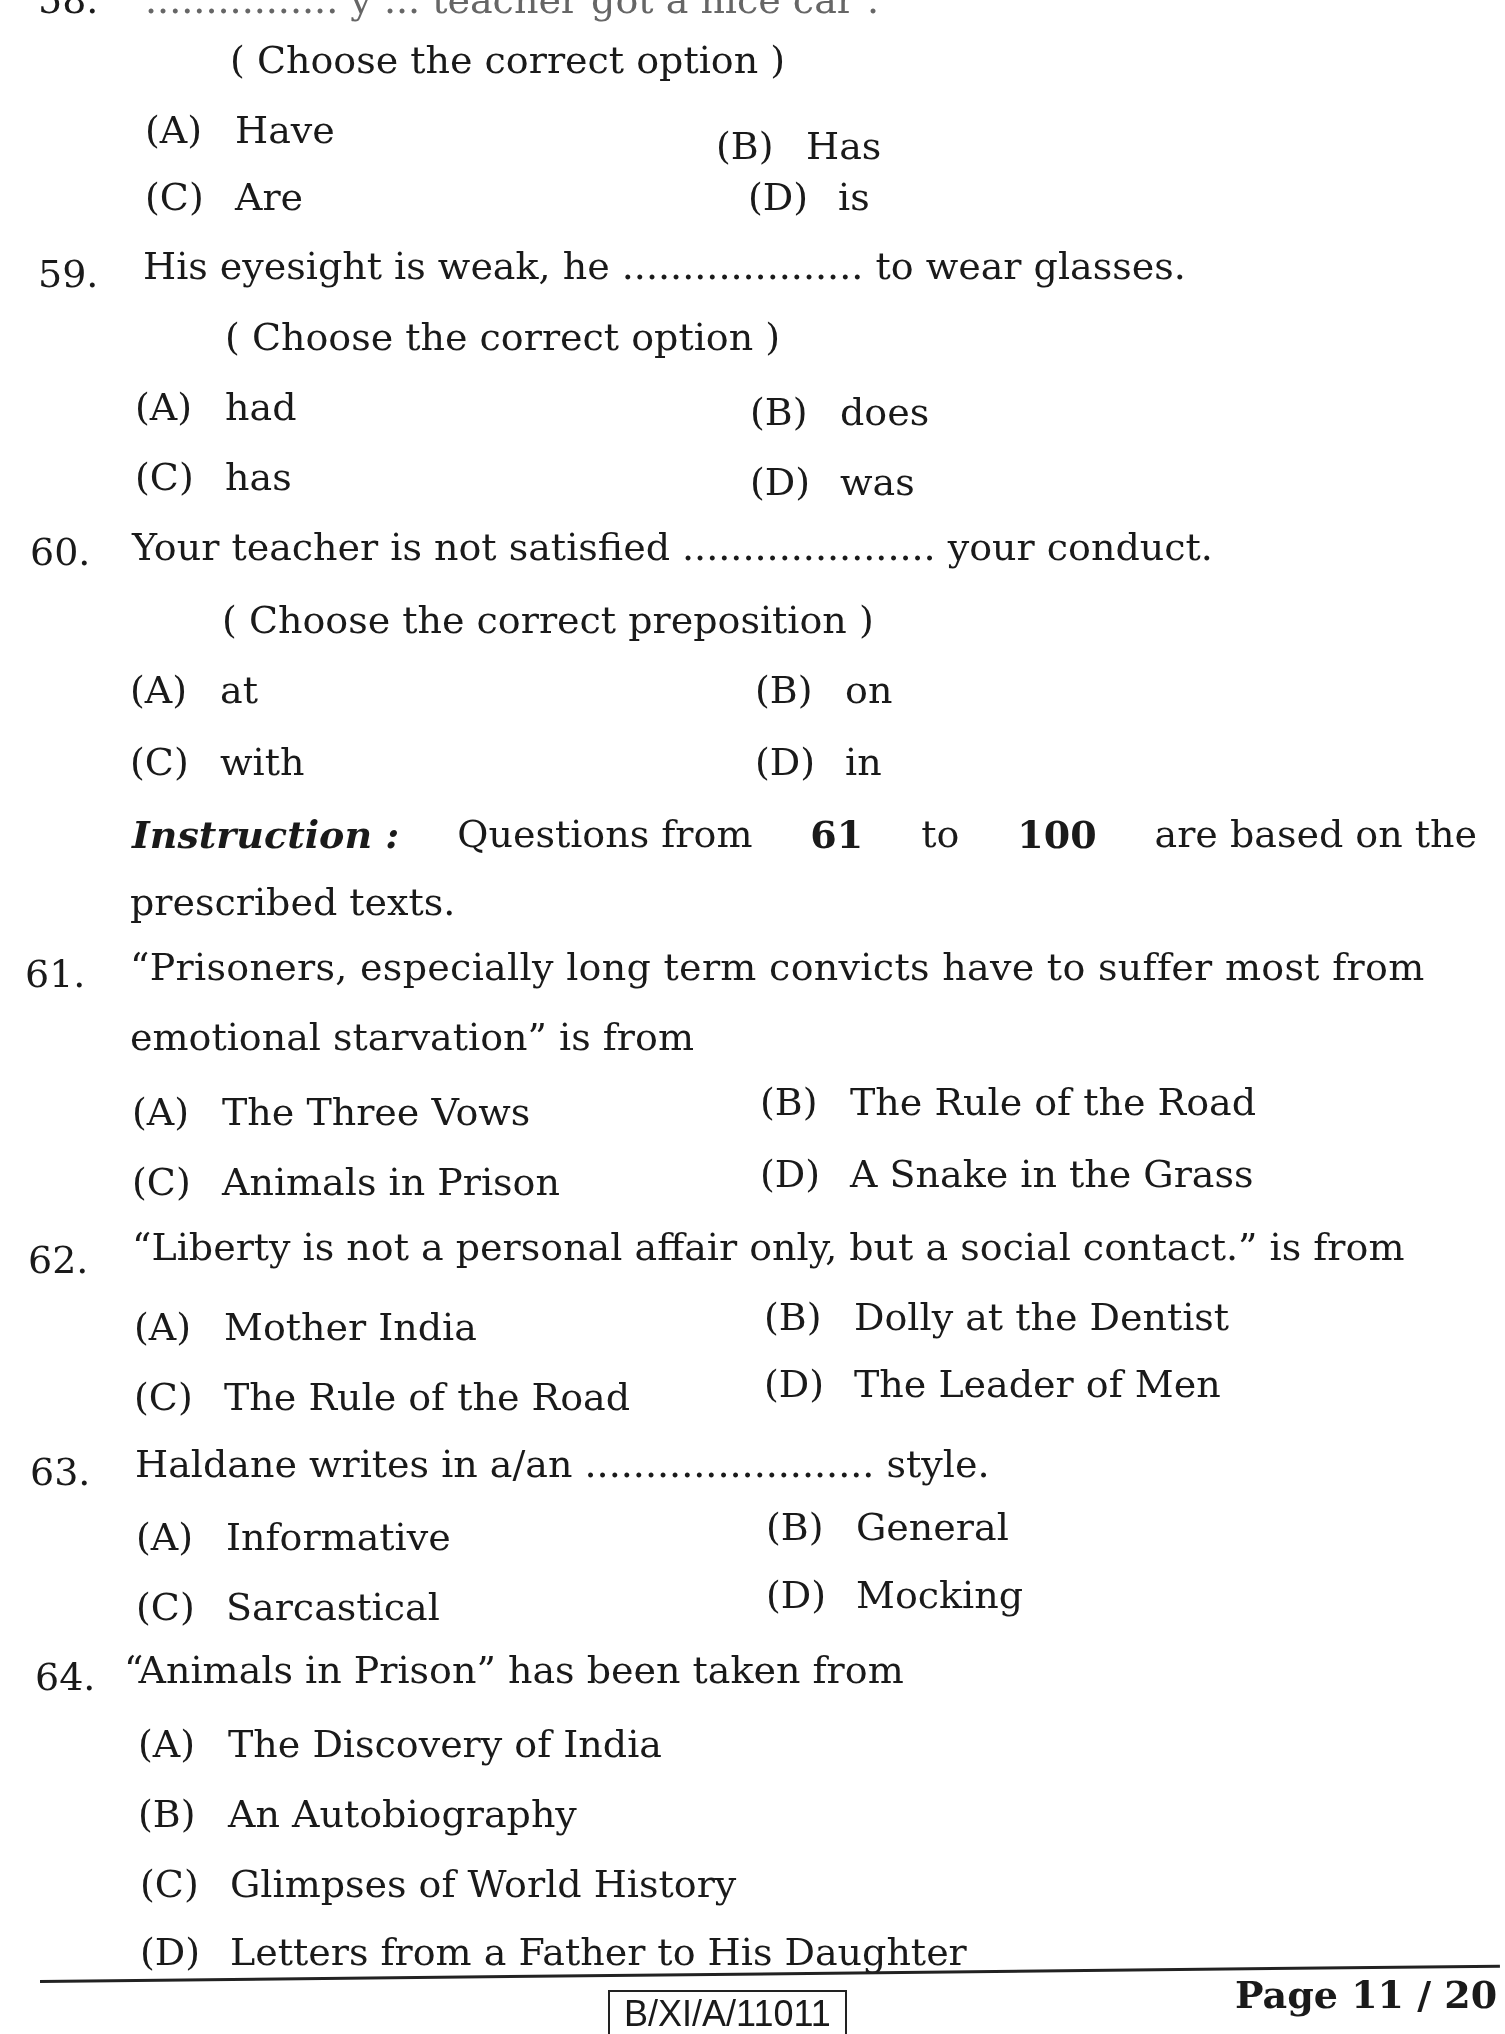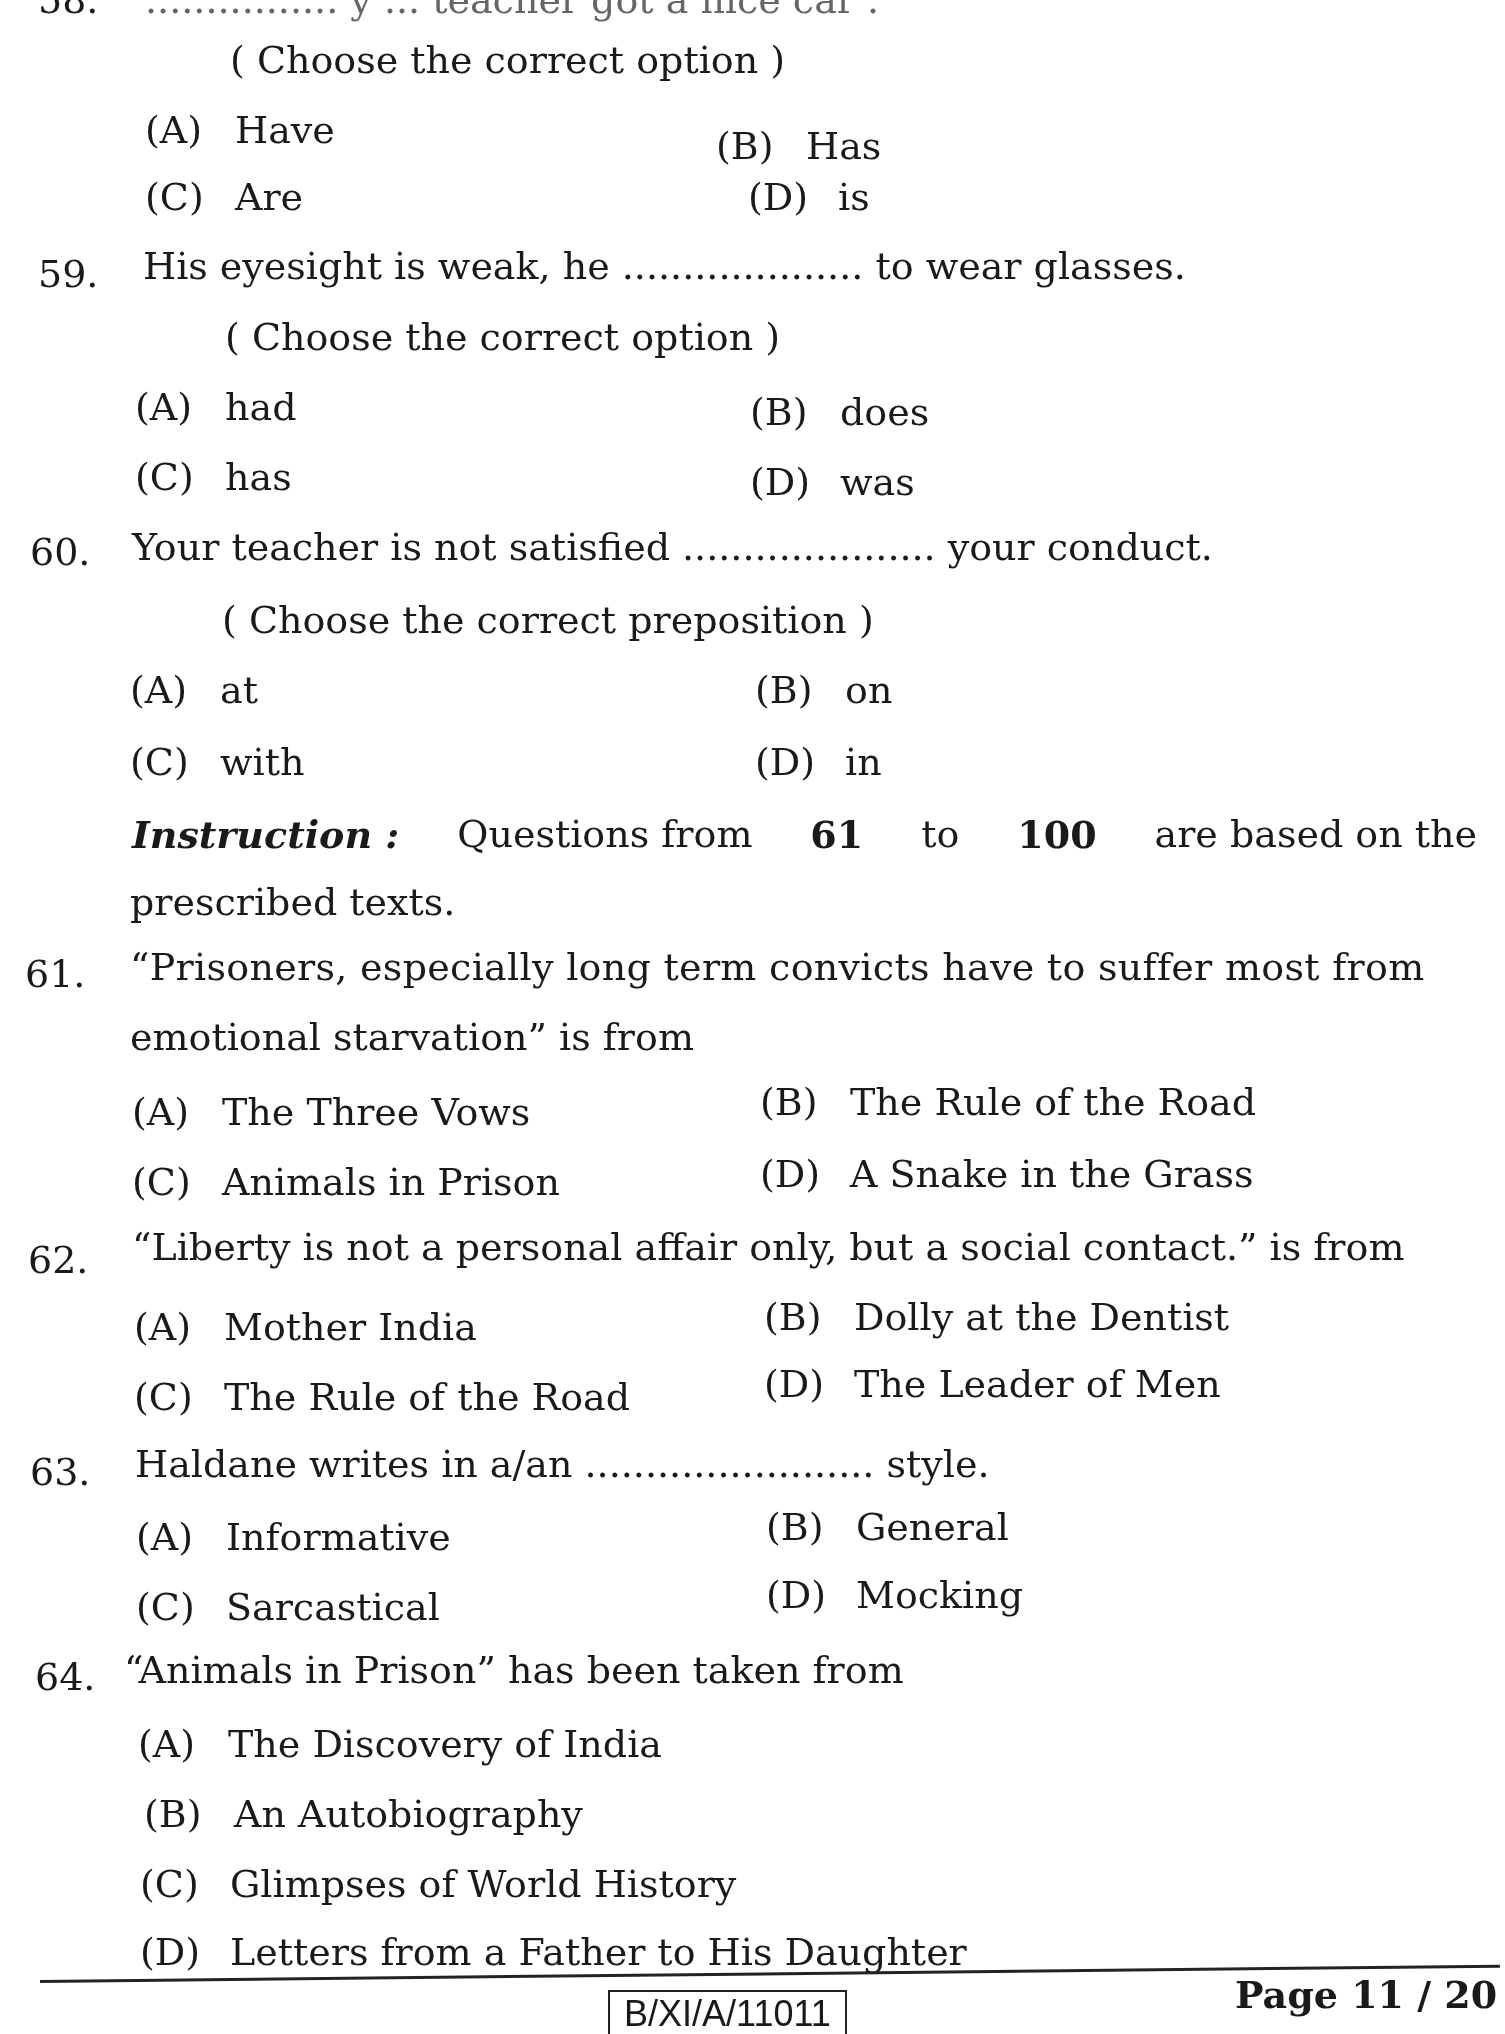--- a/index.html
+++ b/index.html
@@ -83,20 +83,20 @@
   <div class="qnum" style="left:30px; top:1450px;text-align:center;">63.</div>
   <div class="line" style="left:135px; top:1442px;">Haldane writes in a/an ........................ style.</div>
   <div class="opt" style="left:136px; top:1515px;"><span class="lab">(A)</span><span>Informative</span></div>
   <div class="opt" style="left:766px; top:1505px;"><span class="lab">(B)</span><span>General</span></div>
   <div class="opt" style="left:136px; top:1585px;"><span class="lab">(C)</span><span>Sarcastical</span></div>
   <div class="opt" style="left:766px; top:1573px;"><span class="lab">(D)</span><span>Mocking</span></div>
 
   <div class="qnum" style="left:35px; top:1655px;">64.</div>
   <div class="line" style="left:124px; top:1648px;">“Animals in Prison” has been taken from</div>
   <div class="opt" style="left:138px; top:1722px;"><span class="lab">(A)</span><span>The Discovery of India</span></div>
-  <div class="opt" style="left:138px; top:1792px;margin-left:6px;"><span class="lab">(B)</span><span>An Autobiography</span></div>
+  <div class="opt" style="left:138px; top:1792px;"><span class="lab">(B)</span><span>An Autobiography</span></div>
   <div class="opt" style="left:140px; top:1862px;"><span class="lab">(C)</span><span>Glimpses of World History</span></div>
   <div class="opt" style="left:140px; top:1930px;"><span class="lab">(D)</span><span>Letters from a Father to His Daughter</span></div>
 
   <div class="footer-line"></div>
   <div class="code-box">B/XI/A/11011</div>
   <div class="page-no">Page 11 / 20</div>
 </div>
 
 </body></html>

